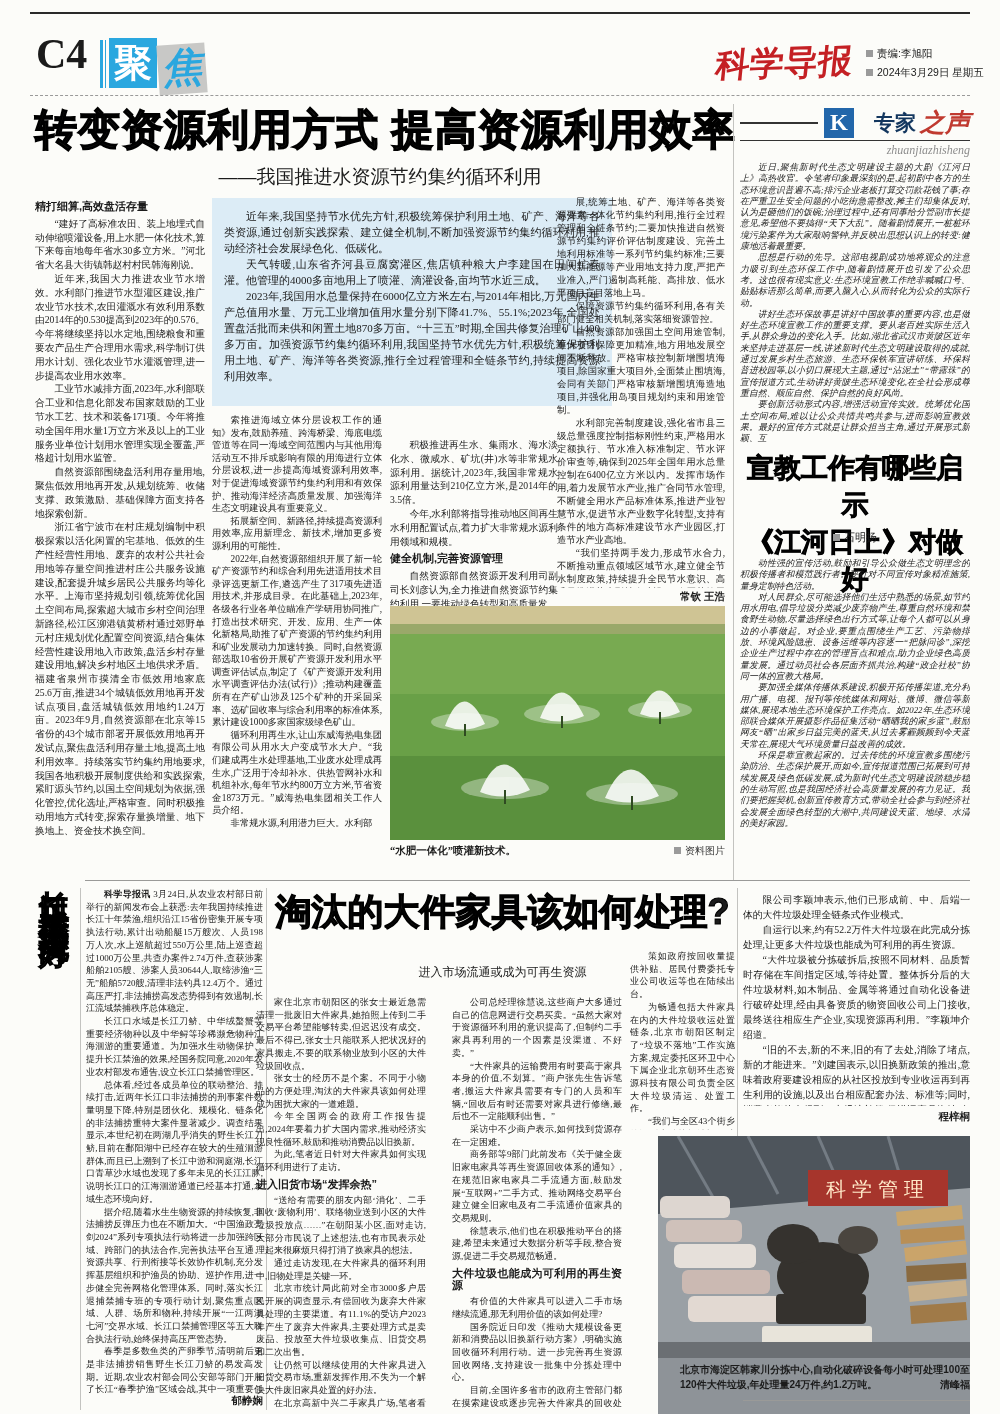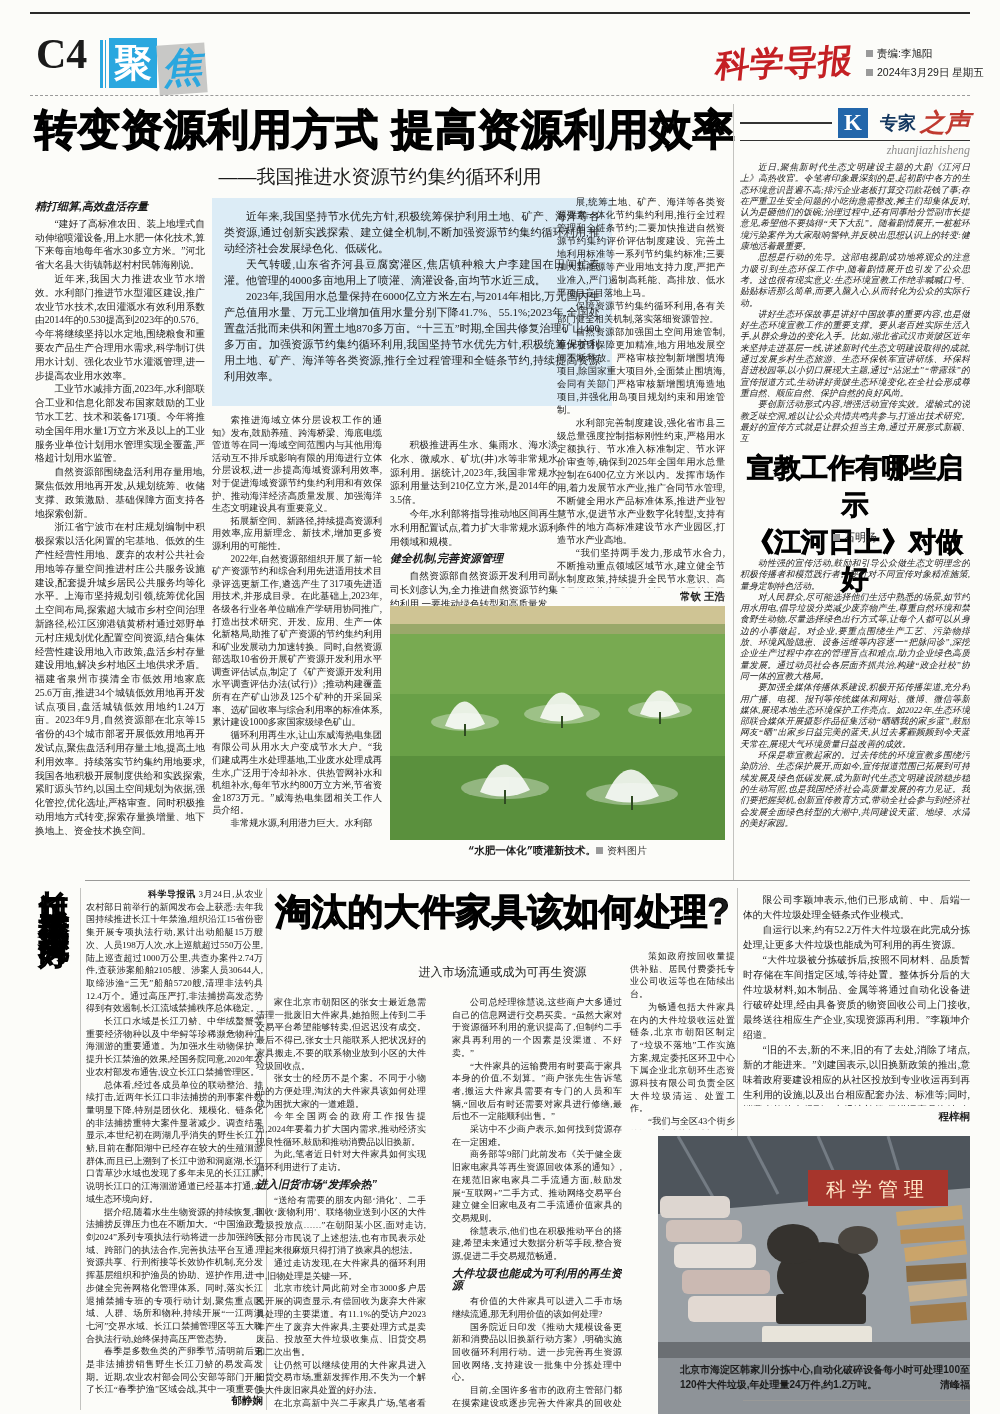--- a/index.html
+++ b/index.html
@@ -23,51 +23,51 @@
   .ed-info{left:866px;top:44px;font-size:10.5px;line-height:19px;font-family:"Liberation Sans",sans-serif;color:#222;}
   .sq{display:inline-block;width:7px;height:7px;background:#9a9a9a;margin-right:4px;}
   
   .headline{left:35px;top:102px;width:690px;text-align:center;font-size:42px;font-weight:900;
             font-family:"Liberation Sans",sans-serif;letter-spacing:1px;-webkit-text-stroke:1.4px #000;white-space:nowrap;}
   .deck{left:35px;top:164px;width:690px;text-align:center;font-size:19px;font-family:"Liberation Sans",sans-serif;}
   .bt{position:absolute;overflow:hidden;text-align:justify;}
   .bt p,.bp{margin:0;text-indent:2em;}
   .m-col{font-size:9.7px;line-height:13.8px;}
   .sec-h{font-family:"Liberation Sans",sans-serif;font-weight:bold;font-size:11px;
-         text-indent:0;margin:4px 0 3px;font-style:italic;}
+         text-indent:0;margin:4px 0 3px;}
   .ledebox{left:212px;top:198px;width:400px;height:208px;background:#dcecf6;box-sizing:border-box;
            padding:10px 12px;font-family:Liberation Serif, serif;font-size:11px;line-height:16px;
            text-align:justify;overflow:hidden;}
   .byline{font-family:"Liberation Sans",sans-serif;font-weight:bold;text-align:right;font-size:10.5px;}
   .photo-frame{overflow:hidden;background:#6f9c49;}
-  .caption{font-family:Liberation Mono, monospace;font-size:10.5px;font-weight:bold;display:flex;
-           justify-content:center;align-items:center;}
+  .caption{font-family:Liberation Serif, serif;font-size:10.5px;font-weight:bold;display:flex;
+           justify-content:space-between;align-items:center;}
   .credit{font-weight:normal;font-size:10px;color:#333;white-space:nowrap;}
   .vline{border-left:1px solid #c3c3c0;width:0;}
   .hline{border-top:1px solid #9a9a98;height:0;}
   
   .ex-row{left:740px;top:106px;width:230px;display:flex;align-items:center;}
   .ex-line{flex:1;border-top:2px solid #333;margin-right:6px;}
   .ex-k{width:30px;height:30px;background:#2266aa;color:#fff;text-align:center;line-height:30px;
         font-size:23px;font-weight:bold;font-family:"Liberation Serif",serif;}
-  .ex-t1{font-size:18px;font-weight:900;color:#12365e;font-family:"Liberation Sans",sans-serif;margin-left:12px;}
+  .ex-t1{font-size:21px;font-weight:900;color:#12365e;font-family:"Liberation Sans",sans-serif;margin-left:20px;}
   .ex-t2{font-size:25px;font-weight:bold;font-style:italic;color:#c03a30;font-family:Liberation Sans, sans-serif;margin-left:4px;}
   .ex-underline{left:740px;top:140px;width:230px;border-top:1.5px solid #333;}
   .ex-py{left:740px;top:143px;width:230px;text-align:right;font-style:italic;color:#8d8d8d;
          font-size:12px;font-family:"Liberation Serif",serif;}
   .ex-body{font-size:8.9px;line-height:11.3px;font-style:italic;}
   .ex-title{left:740px;top:450px;width:230px;text-align:center;font-size:27px;line-height:37px;
             font-weight:900;font-family:"Liberation Sans",sans-serif;-webkit-text-stroke:0.8px #000;}
   .ex-by{left:740px;top:530px;width:230px;text-align:center;font-size:11px;font-family:"Liberation Sans",sans-serif;}
   
   .vert-title{left:31px;top:866px;height:400px;writing-mode:vertical-rl;text-orientation:upright;
               font-family:"Liberation Sans",sans-serif;font-weight:900;font-size:30px;line-height:46px;
               letter-spacing:5px;-webkit-text-stroke:0.8px #000;}
   .b-col{font-size:9px;line-height:12.7px;}
-  .lead-label{font-family:"Liberation Sans",sans-serif;font-weight:bold;margin-left:44px;}
+  .lead-label{font-family:"Liberation Sans",sans-serif;font-weight:bold;}
   .f-headline{left:270px;top:888px;width:465px;text-align:center;font-size:36px;font-weight:900;
               font-family:"Liberation Sans",sans-serif;-webkit-text-stroke:1.2px #000;white-space:nowrap;}
   .f-deck{left:270px;top:964px;width:465px;text-align:center;font-size:12px;font-family:"Liberation Sans",sans-serif;}
   .d-col{font-size:9.8px;line-height:15px;}
   .f-caption{left:680px;top:1362px;width:290px;font-family:"Liberation Sans",sans-serif;font-size:10px;
              font-weight:bold;line-height:15px;text-align:justify;}
   .cap-credit{font-weight:bold;white-space:nowrap;float:right;}
   .photo2-sign{font-family:"Liberation Sans",sans-serif;}
 </style>
 </head>
@@ -189,21 +189,21 @@
     <span class="ex-t2">之声</span>
   </div>
   <div class="abs ex-underline"></div>
   <div class="abs ex-py">zhuanjiazhisheng</div>
 
   <div class="abs bt ex-body" style="left:740px;top:162px;width:230px;height:284px;">
     <div>
         <p class="bp">近日,聚焦新时代生态文明建设主题的大剧《江河日上》高热收官。令笔者印象最深刻的是,起初剧中各方的生态环境意识普遍不高;排污企业老板打算交罚款花钱了事;存在严重卫生安全问题的小吃街急需整改,摊主们却集体反对,认为是砸他们的饭碗;治理过程中,还有同事给分管副市长提意见,希望他不要搞得“天下大乱”。随着剧情展开,一桩桩环境污染案件为大家敲响警钟,并反映出思想认识上的转变:健康地活着最重要。</p>
         <p class="bp">思想是行动的先导。这部电视剧成功地将观众的注意力吸引到生态环保工作中,随着剧情展开也引发了公众思考。这也很有现实意义:生态环境宣教工作绝非喊喊口号、贴贴标语那么简单,而要入脑入心,从而转化为公众的实际行动。</p>
         <p class="bp">讲好生态环保故事是讲好中国故事的重要内容,也是做好生态环境宣教工作的重要支撑。要从老百姓实际生活入手,从群众身边的变化入手。比如,湖北省武汉市黄陂区近年来坚持走进基层一线,讲述新时代生态文明建设取得的成就,通过发展乡村生态旅游、生态环保铁军宣讲研练、环保科普进校园等,以小切口展现大主题,通过“沾泥土”“带露珠”的宣传报道方式,生动讲好黄陂生态环境变化,在全社会形成尊重自然、顺应自然、保护自然的良好风尚。</p>
-        <p class="bp">要创新活动形式内容,增强活动宣传实效。灌输式的说教乏味空洞,难以让公众共情共鸣共参与,打造出技术研究。最好的宣传方式就是让群众担当主角,通过开展形式新颖、互</p>
+        <p class="bp">要创新活动形式内容,增强活动宣传实效。统筹优化国土空间布局,难以让公众共情共鸣共参与,进而影响宣教效果。最好的宣传方式就是让群众担当主角,通过开展形式新颖、互</p>
       </div>
   </div>
 
   <div class="abs ex-title">
     <div>宣教工作有哪些启示</div>
     <div>《江河日上》对做好</div>
   </div>
   <div class="abs ex-by">
     <span class="sq"></span><span>石明扬</span>
   </div>

